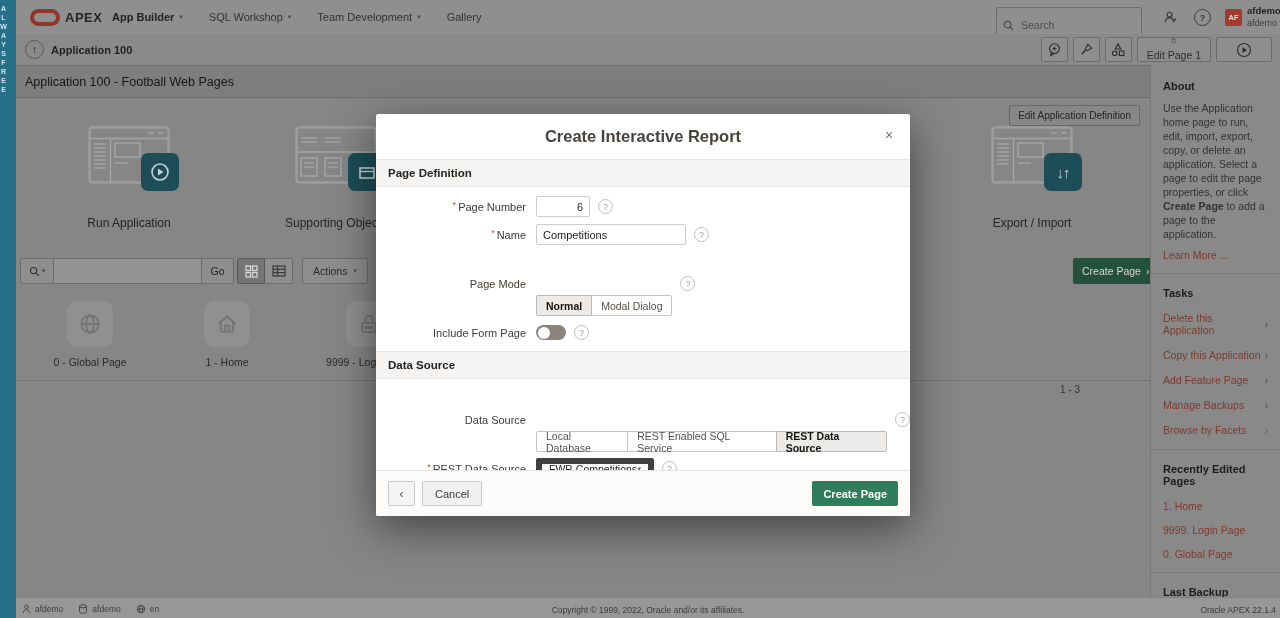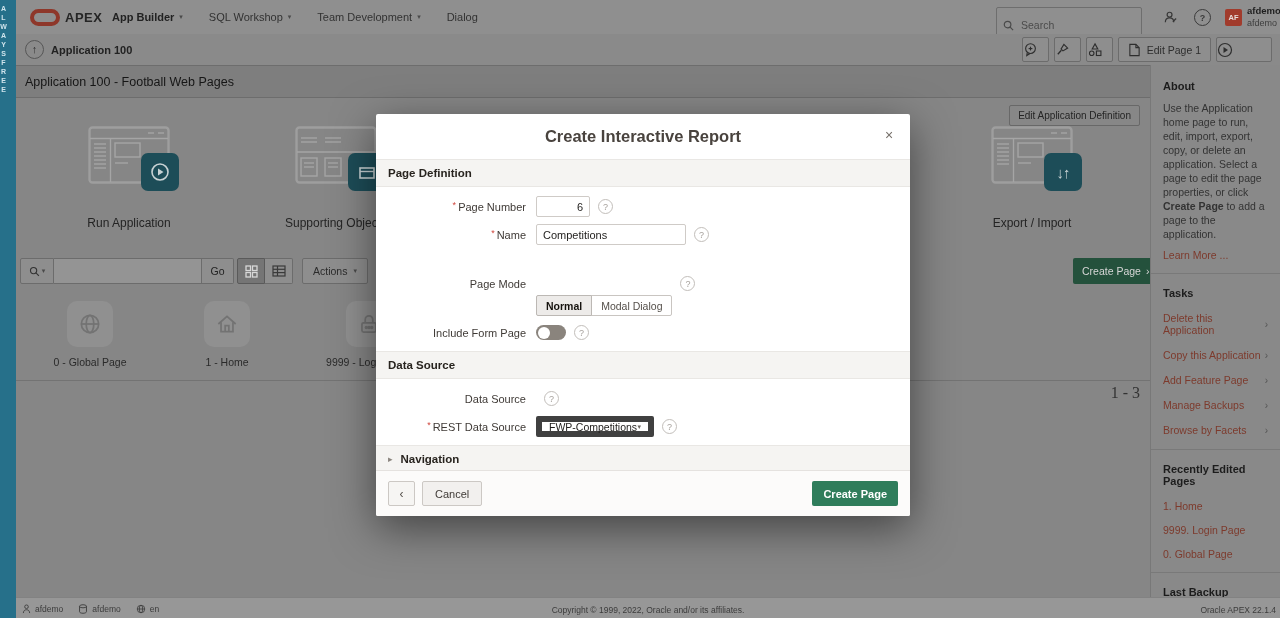--- a/index.html
+++ b/index.html
@@ -29,21 +29,21 @@
   .uinfo{position:absolute;left:1231px;top:5px;line-height:12px;}
   .uinfo .n{font-size:9.5px;font-weight:bold;color:#1f1f1f;}
   .uinfo .w{font-size:9px;color:#3d3d3d;}
   
   .bar2{position:absolute;left:16px;top:34px;right:0;height:31px;background:#8a8a8a;border-bottom:1px solid #747474;}
   .upbtn{position:absolute;left:9px;top:6px;width:19px;height:19px;border:1px solid #565656;border-radius:50%;
        color:#2e2e2e;font-size:11px;text-align:center;line-height:17px;box-sizing:border-box;}
   .crumb{position:absolute;left:35px;top:10px;font-size:11px;font-weight:bold;color:#222;}
   .b2a{position:absolute;right:8px;top:3px;display:flex;gap:5px;}
   .tbtn{height:25px;border:1px solid #6c6c6c;border-radius:2px;background:#8e8e8e;display:flex;align-items:center;
-       justify-content:flex-start;color:#2e2e2e;box-sizing:border-box;}
+       justify-content:center;color:#2e2e2e;box-sizing:border-box;flex-direction:column;}
   .tbtn.ic{width:27px;}
   .tbtn.lb{padding:0 9px;gap:6px;font-size:10.5px;}
   .tbtn.run{width:56px;}
   
   .strip{position:absolute;left:16px;top:65px;width:1134px;height:33px;background:#7e7e7e;
        border-top:1px solid #6d6d6d;border-bottom:1px solid #6d6d6d;box-sizing:border-box;}
   .strip .t{position:absolute;left:9px;top:9px;font-size:12.5px;color:#161616;}
   .strip .btn{position:absolute;right:10px;top:5px;height:21px;line-height:19px;padding:0 8px;font-size:10px;
        color:#242424;border:1px solid #686868;background:#878787;border-radius:2px;box-sizing:border-box;margin-top:34px;}
   
@@ -70,21 +70,21 @@
   .actbtn{position:absolute;left:302px;top:258px;height:26px;padding:0 10px;border:1px solid #6c6c6c;border-radius:2px;
        background:#8e8e8e;font-size:10.5px;color:#2c2c2c;display:flex;align-items:center;gap:6px;box-sizing:border-box;}
   .createtop{position:absolute;left:1073px;top:258px;height:26px;padding:0 9px;border-radius:2px;background:#24513c;
        color:#d6d6d6;font-size:10.5px;display:flex;align-items:center;gap:5px;box-sizing:border-box;}
   
   .pc{position:absolute;top:301px;width:120px;text-align:center;}
   .tile{width:46px;height:46px;border-radius:10px;background:#909090;margin:0 auto;display:flex;align-items:center;justify-content:center;}
   .tile svg{stroke:#737373;fill:none;stroke-width:1.6;}
   .pc .cap{margin-top:9px;font-size:10.5px;color:#2a2a2a;}
   .pgline{position:absolute;left:16px;top:380px;width:1134px;border-top:1px solid #737373;}
-  .pgtext{position:absolute;left:1060px;top:384px;width:80px;text-align:right;font-size:16px;color:#333;font-family:Liberation Serif, serif;}
+  .pgtext{position:absolute;left:1060px;top:384px;width:80px;font-size:10px;color:#333;}
   
   .sb{position:absolute;left:1150px;top:65px;width:130px;bottom:20px;background:#898989;border-left:1px solid #787878;
        box-sizing:border-box;padding:15px 12px 0 12px;font-size:10.5px;color:#333;overflow:hidden;}
   .sb h3{margin:0 0 9px 0;font-size:11px;color:#1c1c1c;}
   .sb p{margin:0;line-height:14px;}
   .sb .lnk{display:block;color:#7d3a2c;margin:0 0 12px 0;text-decoration:none;}
   .sb .trow{display:flex;justify-content:space-between;align-items:center;margin:0 0 13px 0;}
   .sb .trow .c{color:#555;font-size:10px;}
   .sb .div{border-top:1px solid #797979;margin:2px -12px 13px -12px;}
   
@@ -153,21 +153,21 @@
       </div>
       <div class="mi">
         <span>SQL Workshop</span>
         <span class="chev">▾</span>
       </div>
       <div class="mi">
         <span>Team Development</span>
         <span class="chev">▾</span>
       </div>
       <div class="mi">
-        <span>Dialog</span>
+        <span>Gallery</span>
       </div>
     </div>
     <div class="hsearch">
       <svg width="11" height="11" viewBox="0 0 12 12">
         <circle cx="5" cy="5" r="3.6" fill="none" stroke="#4a4a4a" stroke-width="1.3"></circle>
         <line x1="7.8" y1="7.8" x2="11" y2="11" stroke="#4a4a4a" stroke-width="1.3"></line>
       </svg>
       <input placeholder="Search" style="">
     </div>
     <div class="hico" style="left:1146px">
@@ -504,20 +504,25 @@
       </div>
     </div>
 
     <div class="sech">
       <span>Data Source</span>
     </div>
 
     <div class="frm">
       <div class="row">
         <div class="lbl">Data Source</div>
+        <div class="pills">
+          <div class="pill f">Local Database</div>
+          <div class="pill">REST Enabled SQL Service</div>
+          <div class="pill l sel">REST Data Source</div>
+        </div>
         <div class="hlp">
             <span>?</span>
           </div>
       </div>
       <div class="row">
         <div class="lbl">
           <span class="ast">*</span><span>REST Data Source</span>
         </div>
         <div class="selbox">
           <span>FWP-Competitions</span>

